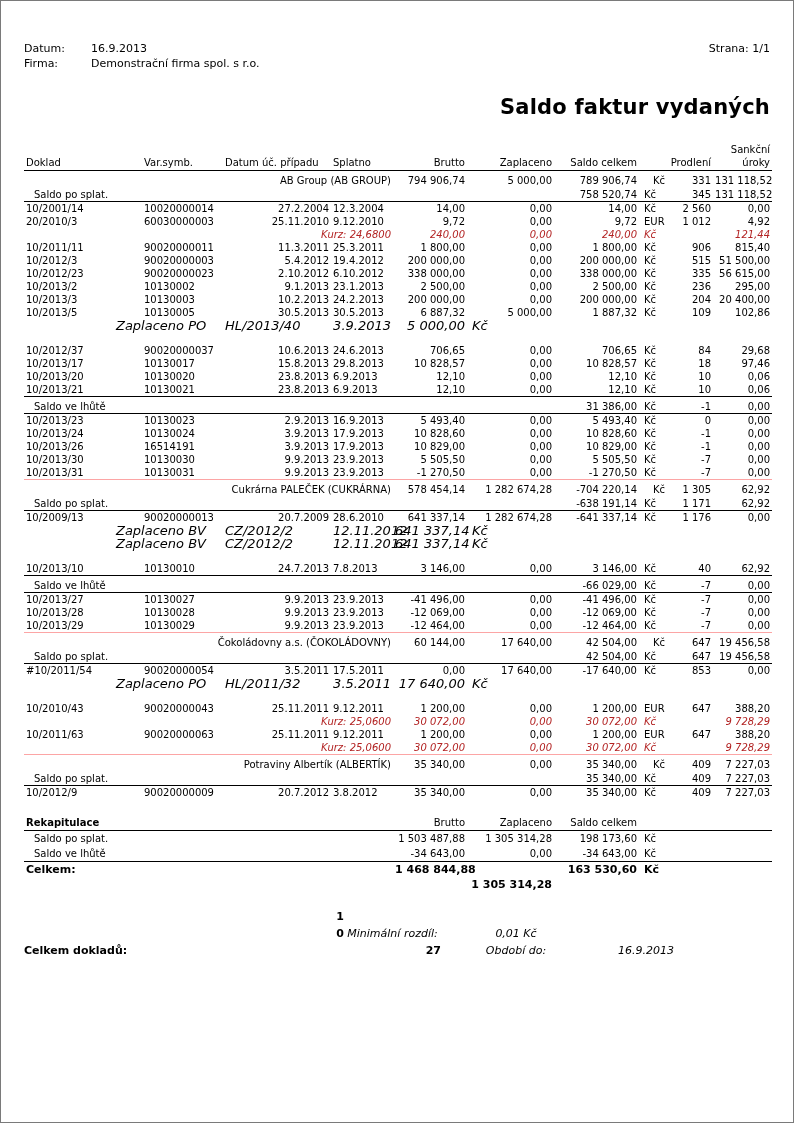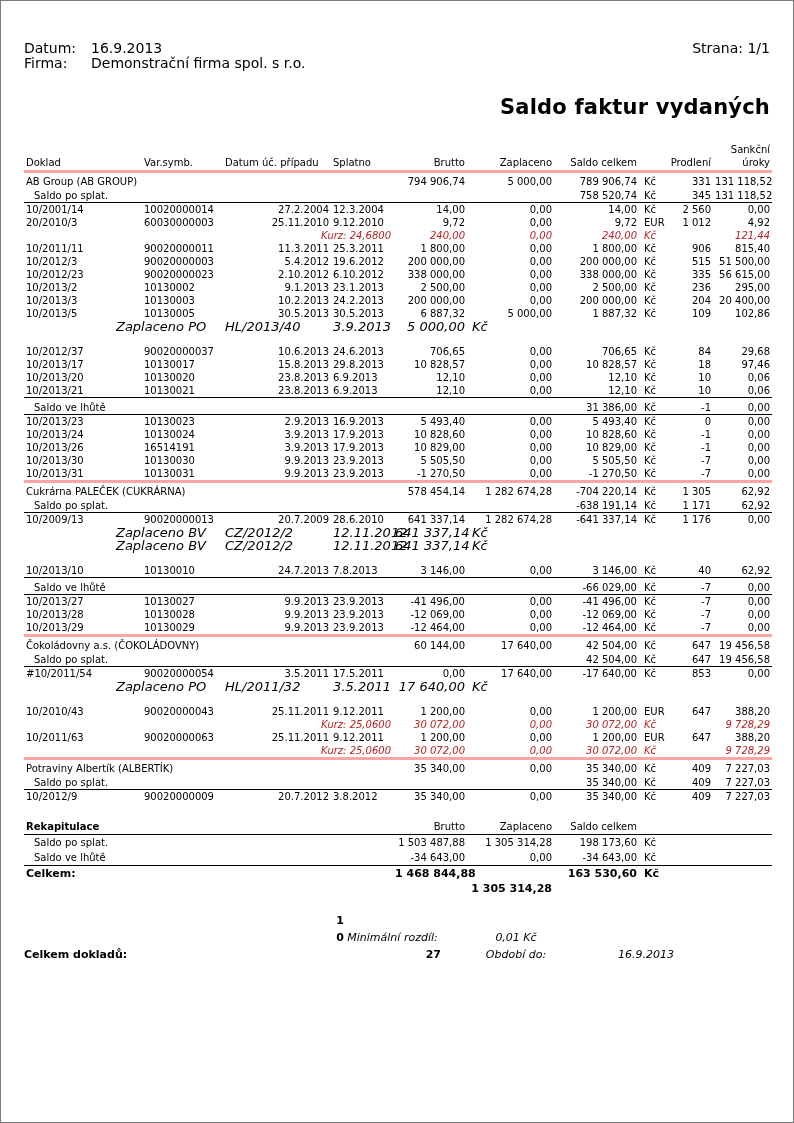--- a/index.html
+++ b/index.html
@@ -8,36 +8,36 @@
     width:794px; height:1123px;
     background:#ffffff;
     border:1px solid #7a7a7a;
     font-family:"DejaVu Sans","Liberation Sans",sans-serif;
     color:#000;
     overflow:hidden;
   }
   .page { padding:40px 23px 0 23px; }
 
   
-  .info-row { display:flex; font-size:14px; line-height:15px; }
+  .info-row { display:flex; font-size:11px; line-height:15px; }
   .info-label { width:67px; }
   .flex1 { flex:1; }
 
   .title { text-align:right; font-size:21px; font-weight:bold; margin:24px 0 24px 0; letter-spacing:0.2px; }
 
   
   table.report { border-collapse:collapse; table-layout:fixed; width:748px; font-size:10px; }
   table.report td, table.report th { padding:0 2px; white-space:nowrap; vertical-align:bottom; line-height:13px; font-weight:normal; }
   table.report thead th { border-bottom:1px solid #000; padding-bottom:1px; }
   .l { text-align:left; } .r { text-align:right; } .b { font-weight:bold; }
   .ind { padding-left:10px !important; }
   .mena { padding-left:5px !important; }
   .note-ind { padding-left:92px !important; }
 
-  .row-group td   { font-weight:bold; border-top:3px solid #fca5a5; height:16px; }
+  .row-group td   { font-weight:bold; border-top:1px solid #fca5a5; height:16px;text-align:right; }
   .row-subtotal td{ font-weight:bold; border-bottom:1px solid #000; height:15px; }
   .row-lhute td   { font-weight:bold; border-top:1px solid #000; border-bottom:1px solid #000; height:17px; }
   .row-detail td  { height:13px; }
   .row-kurz td    { color:var(--kurz-color,#b22222); font-style:italic; height:13px; }
   .row-note td    { font-size:13px; font-style:italic; height:11px; line-height:11px; }
   .row-spacer td  { height:12px; }
 
   
   table.rekap { border-collapse:collapse; table-layout:fixed; width:748px; font-size:10px; margin-top:16px; }
   table.rekap td { padding:0 2px; white-space:nowrap; vertical-align:bottom; line-height:15px; height:15px; }
@@ -163,21 +163,21 @@
           <td class="r">0,00</td>
           <td class="r">1 800,00</td>
           <td class="l mena">Kč</td>
           <td class="r">906</td>
           <td class="r">815,40</td>
         </tr>
         <tr class="row-detail">
           <td class="l">10/2012/3</td>
           <td class="l">90020000003</td>
           <td class="r">5.4.2012</td>
-          <td class="l">19.6.2012</td>
+          <td class="l">19.4.2012</td>
           <td class="r">200 000,00</td>
           <td class="r">0,00</td>
           <td class="r">200 000,00</td>
           <td class="l mena">Kč</td>
           <td class="r">515</td>
           <td class="r">51 500,00</td>
         </tr>
         <tr class="row-detail">
           <td class="l">10/2012/23</td>
           <td class="l">90020000023</td>

